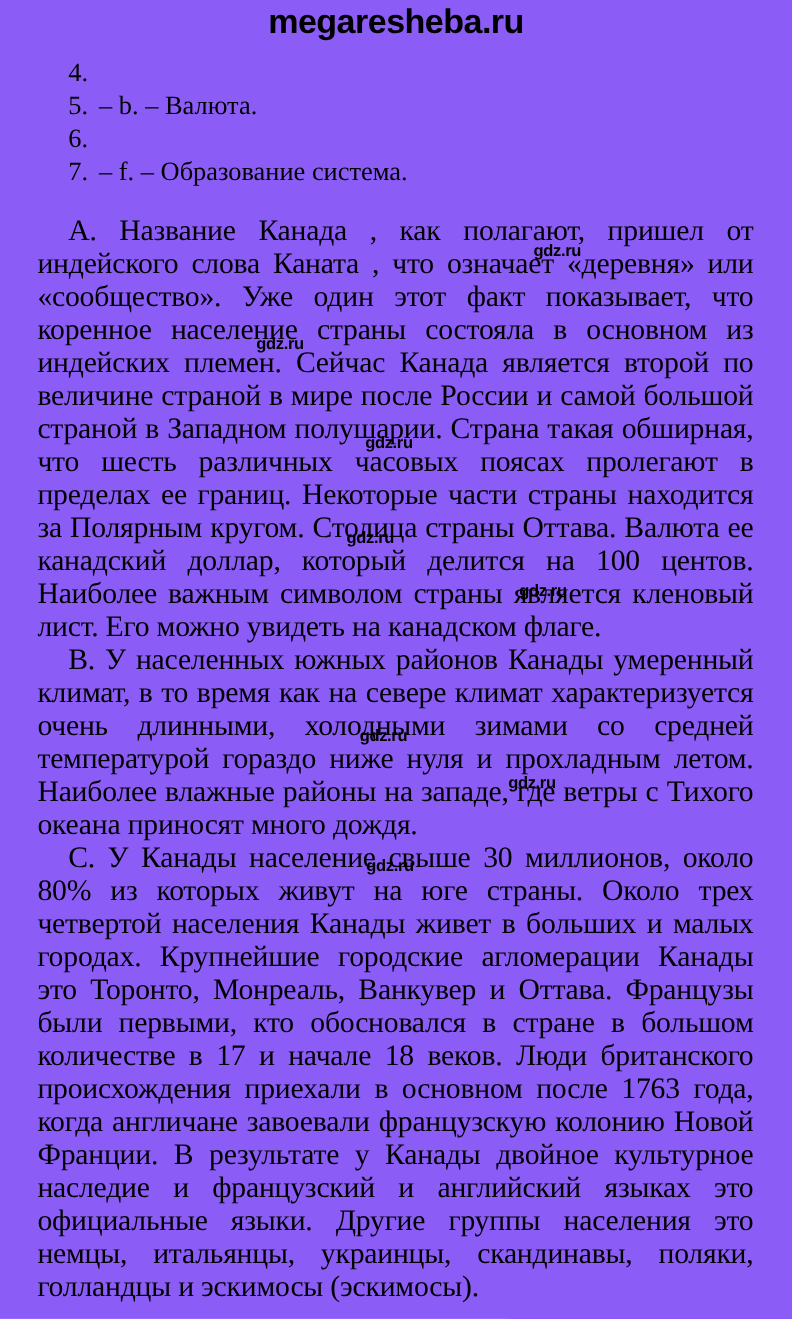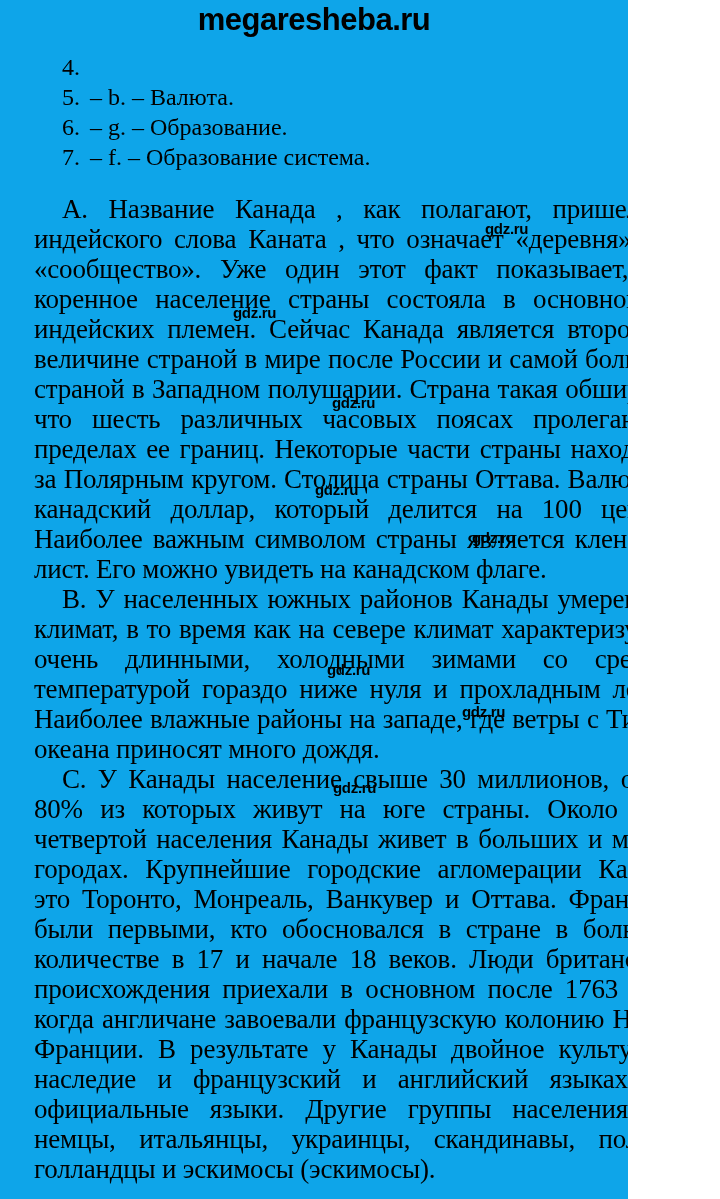--- a/index.html
+++ b/index.html
@@ -1,20 +1,20 @@
 <!DOCTYPE html>
 <html><head>
 <meta charset="utf-8">
 <style>
   html, body { margin: 0; padding: 0; background: #ffffff; }
   .page {
     position: relative;
-    width: 628px;
+    width: 720px;
     height: 1199px;
-    background: #0ea5e9;
+    background: #8b5cf6;
     color: #000000;
     overflow: hidden;
     font-family: "Liberation Serif", serif;
   }
   .site-header {
     position: absolute;
     top: 2px; left: 0;
     width: 100%;
     text-align: center;
     font-family: "Liberation Sans", sans-serif;
@@ -74,21 +74,20 @@
   <ol class="answers">
     <li>
       <span class="num">4.</span>
     </li>
     <li>
       <span class="num">5.</span>
       <span class="txt">– b. – Валюта.</span>
     </li>
     <li>
       <span class="num">6.</span>
-      <span class="txt">– g. – Образование.</span>
     </li>
     <li>
       <span class="num">7.</span>
       <span class="txt">– f. – Образование система.</span>
     </li>
   </ol>
 
   <div class="body-text">
     <p>А. Название Канада , как полагают, пришел от индейского слова Каната , что означает «деревня» или «сообщество». Уже один этот факт показывает, что коренное население страны состояла в основном из индейских племен. Сейчас Канада является второй по величине страной в мире после России и самой большой страной в Западном полушарии. Страна такая обширная, что шесть различных часовых поясах пролегают в пределах ее границ. Некоторые части страны находится за Полярным кругом. Столица страны Оттава. Валюта ее канадский доллар, который делится на 100 центов. Наиболее важным символом страны является кленовый лист. Его можно увидеть на канадском флаге.</p>
     <p>В. У населенных южных районов Канады умеренный климат, в то время как на севере климат характеризуется очень длинными, холодными зимами со средней температурой гораздо ниже нуля и прохладным летом. Наиболее влажные районы на западе, где ветры с Тихого океана приносят много дождя.</p>

